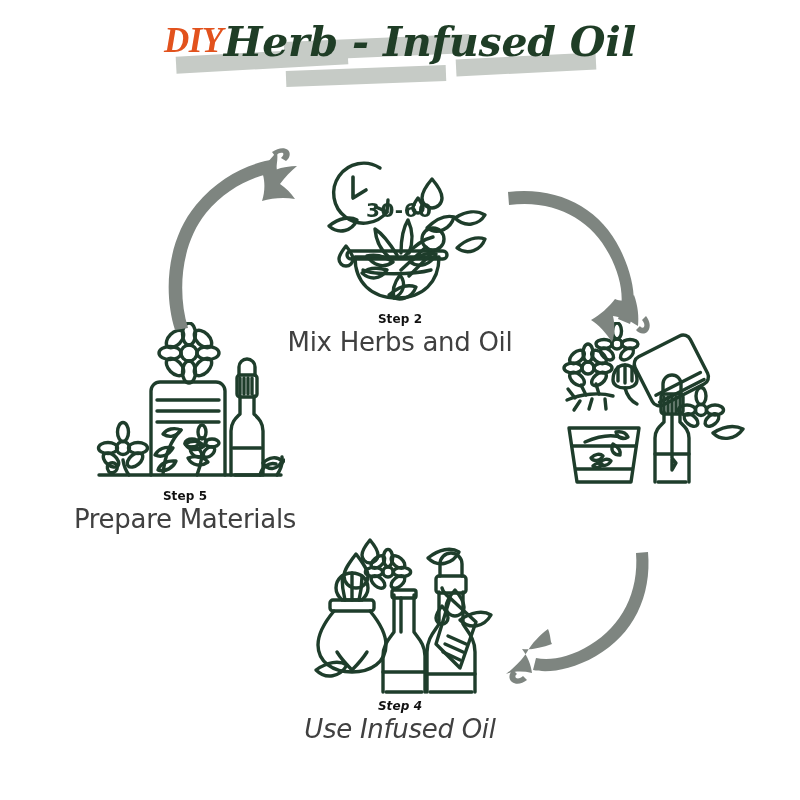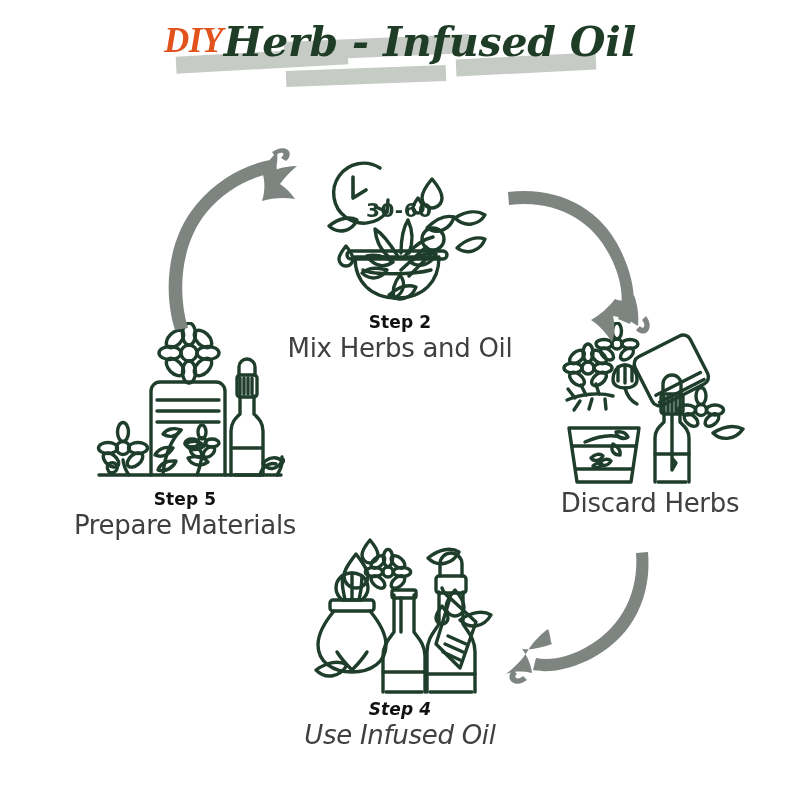--- a/index.html
+++ b/index.html
@@ -94,21 +94,21 @@
     position: absolute;
     text-align: center;
   }
   .step-icon {
     display: block;
     margin: 0 auto;
   }
   .step-num {
     font-family: "DejaVu Sans", sans-serif;
     font-weight: bold;
-    font-size: 17px;
+    font-size: 12px;
     color: #111111;
     letter-spacing: 0.1px;
     margin-top: 2px;
     line-height: 1.2;
   }
   .step-label {
     font-family: "DejaVu Sans", sans-serif;
     font-weight: 400;
     font-size: 26px;
     color: #404040;
@@ -352,21 +352,20 @@
       <path d="M100 160 V 116 c 0 -8, 5 -12, 9 -16 V 90"></path>
       <path d="M134 160 V 116 c 0 -8, -5 -12, -9 -16 V 90"></path>
       <path d="M103 160 H 131"></path>
       <rect x="106" y="72" width="22" height="20" rx="3"></rect>
       <path d="M109 75 v 15 M113 75 v 15 M117 75 v 15 M121 75 v 15 M125 75 v 15"></path>
       <path d="M108 72 V 62 a 9 9 0 0 1 18 0 V 72"></path>
       <line x1="100" y1="132" x2="134" y2="132"></line>
 
       <path d="M117 92 V 148 l 4 -7 l -4 -5"></path>
     </svg>
-    <div class="step-label">Discard Herbs</div>
   </div>
 
   <div class="step" id="step-4">
     <svg class="icon-svg step-icon" width="200" height="165" viewBox="0 0 200 165" fill="none" stroke="#1e3d2b" stroke-width="3.4" stroke-linecap="round" stroke-linejoin="round">
 
       <path d="M36 56 c 0 -9, 7 -15, 16 -15 s 16 6, 16 15 c 0 6, -3 9, -6 12 h -20 c -3 -3, -6 -6, -6 -12 Z"></path>
       <path d="M42 44 c 0 8, 1 16, 3 24 M52 41 c 0 10, 0 19, 0 27 M62 44 c 0 8, -1 16, -3 24"></path>
       <rect x="30" y="68" width="44" height="11" rx="3"></rect>
       <path d="M34 79 c -10 12, -16 24, -16 34 c 0 17, 15 27, 34 27 s 34 -10, 34 -27 c 0 -10, -6 -22, -16 -34"></path>
       <path d="M37 120 c 5 8, 11 14, 15 18 M67 120 c -5 8, -11 14, -15 18"></path>

